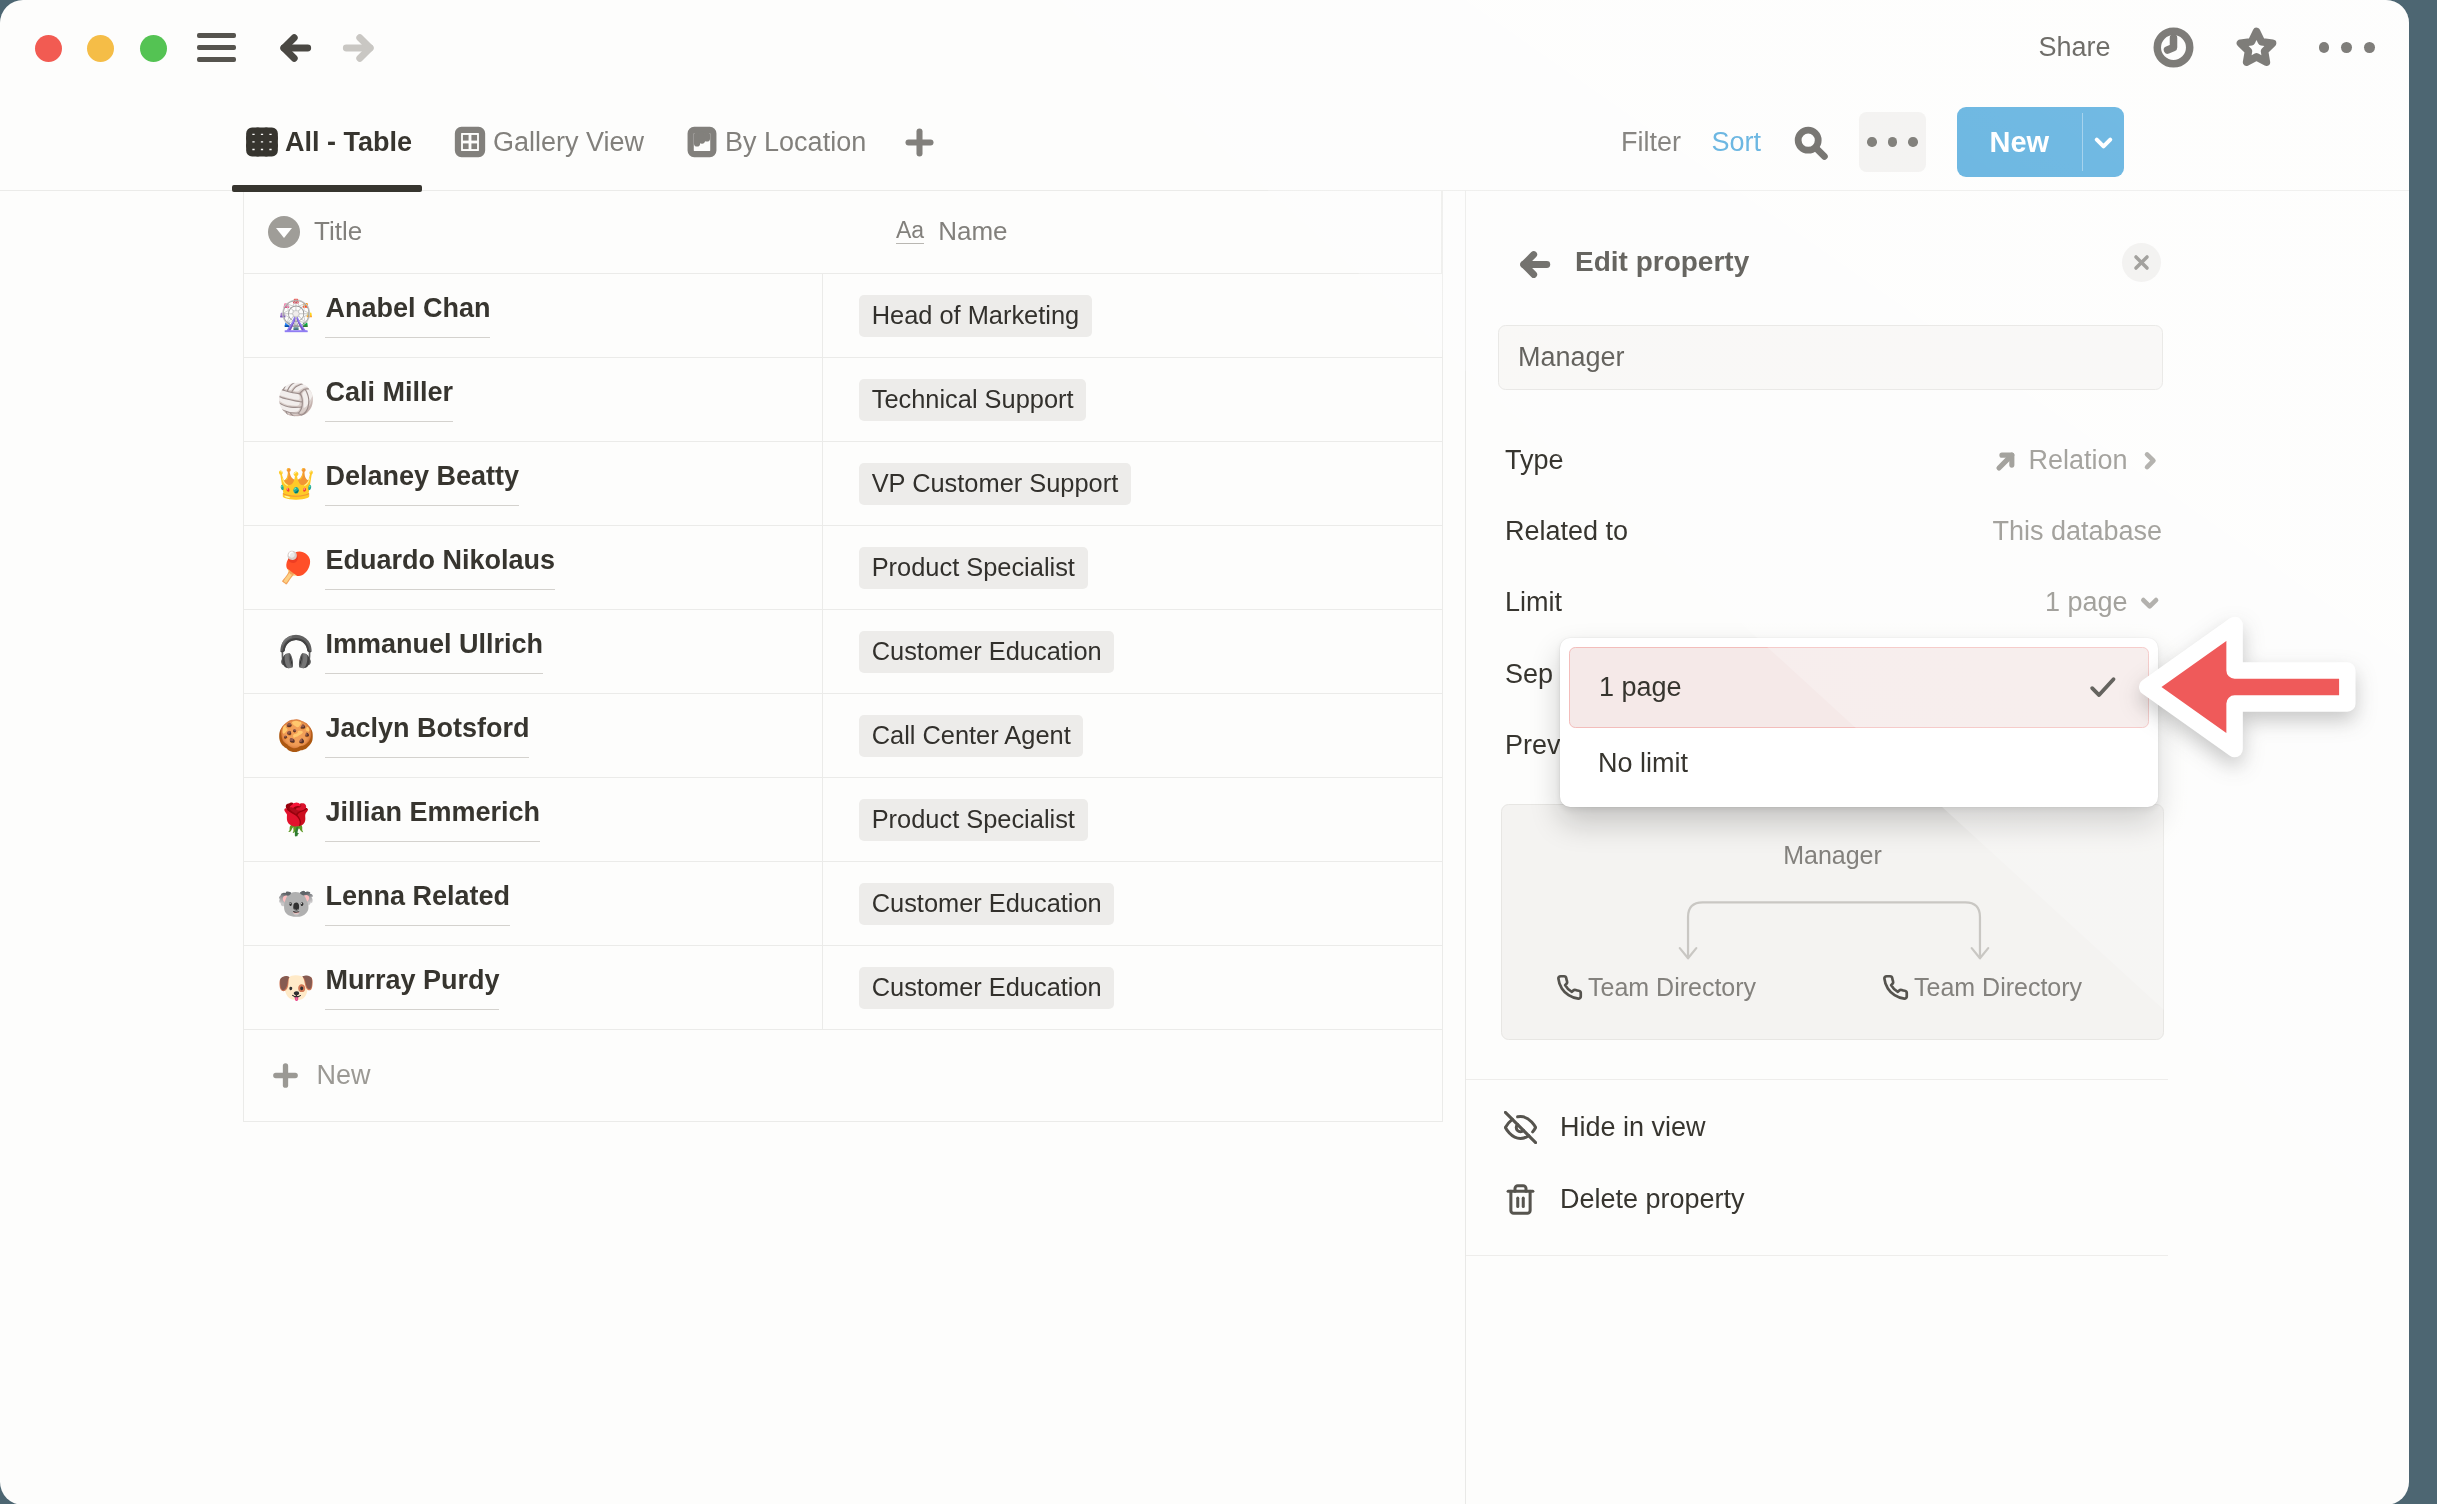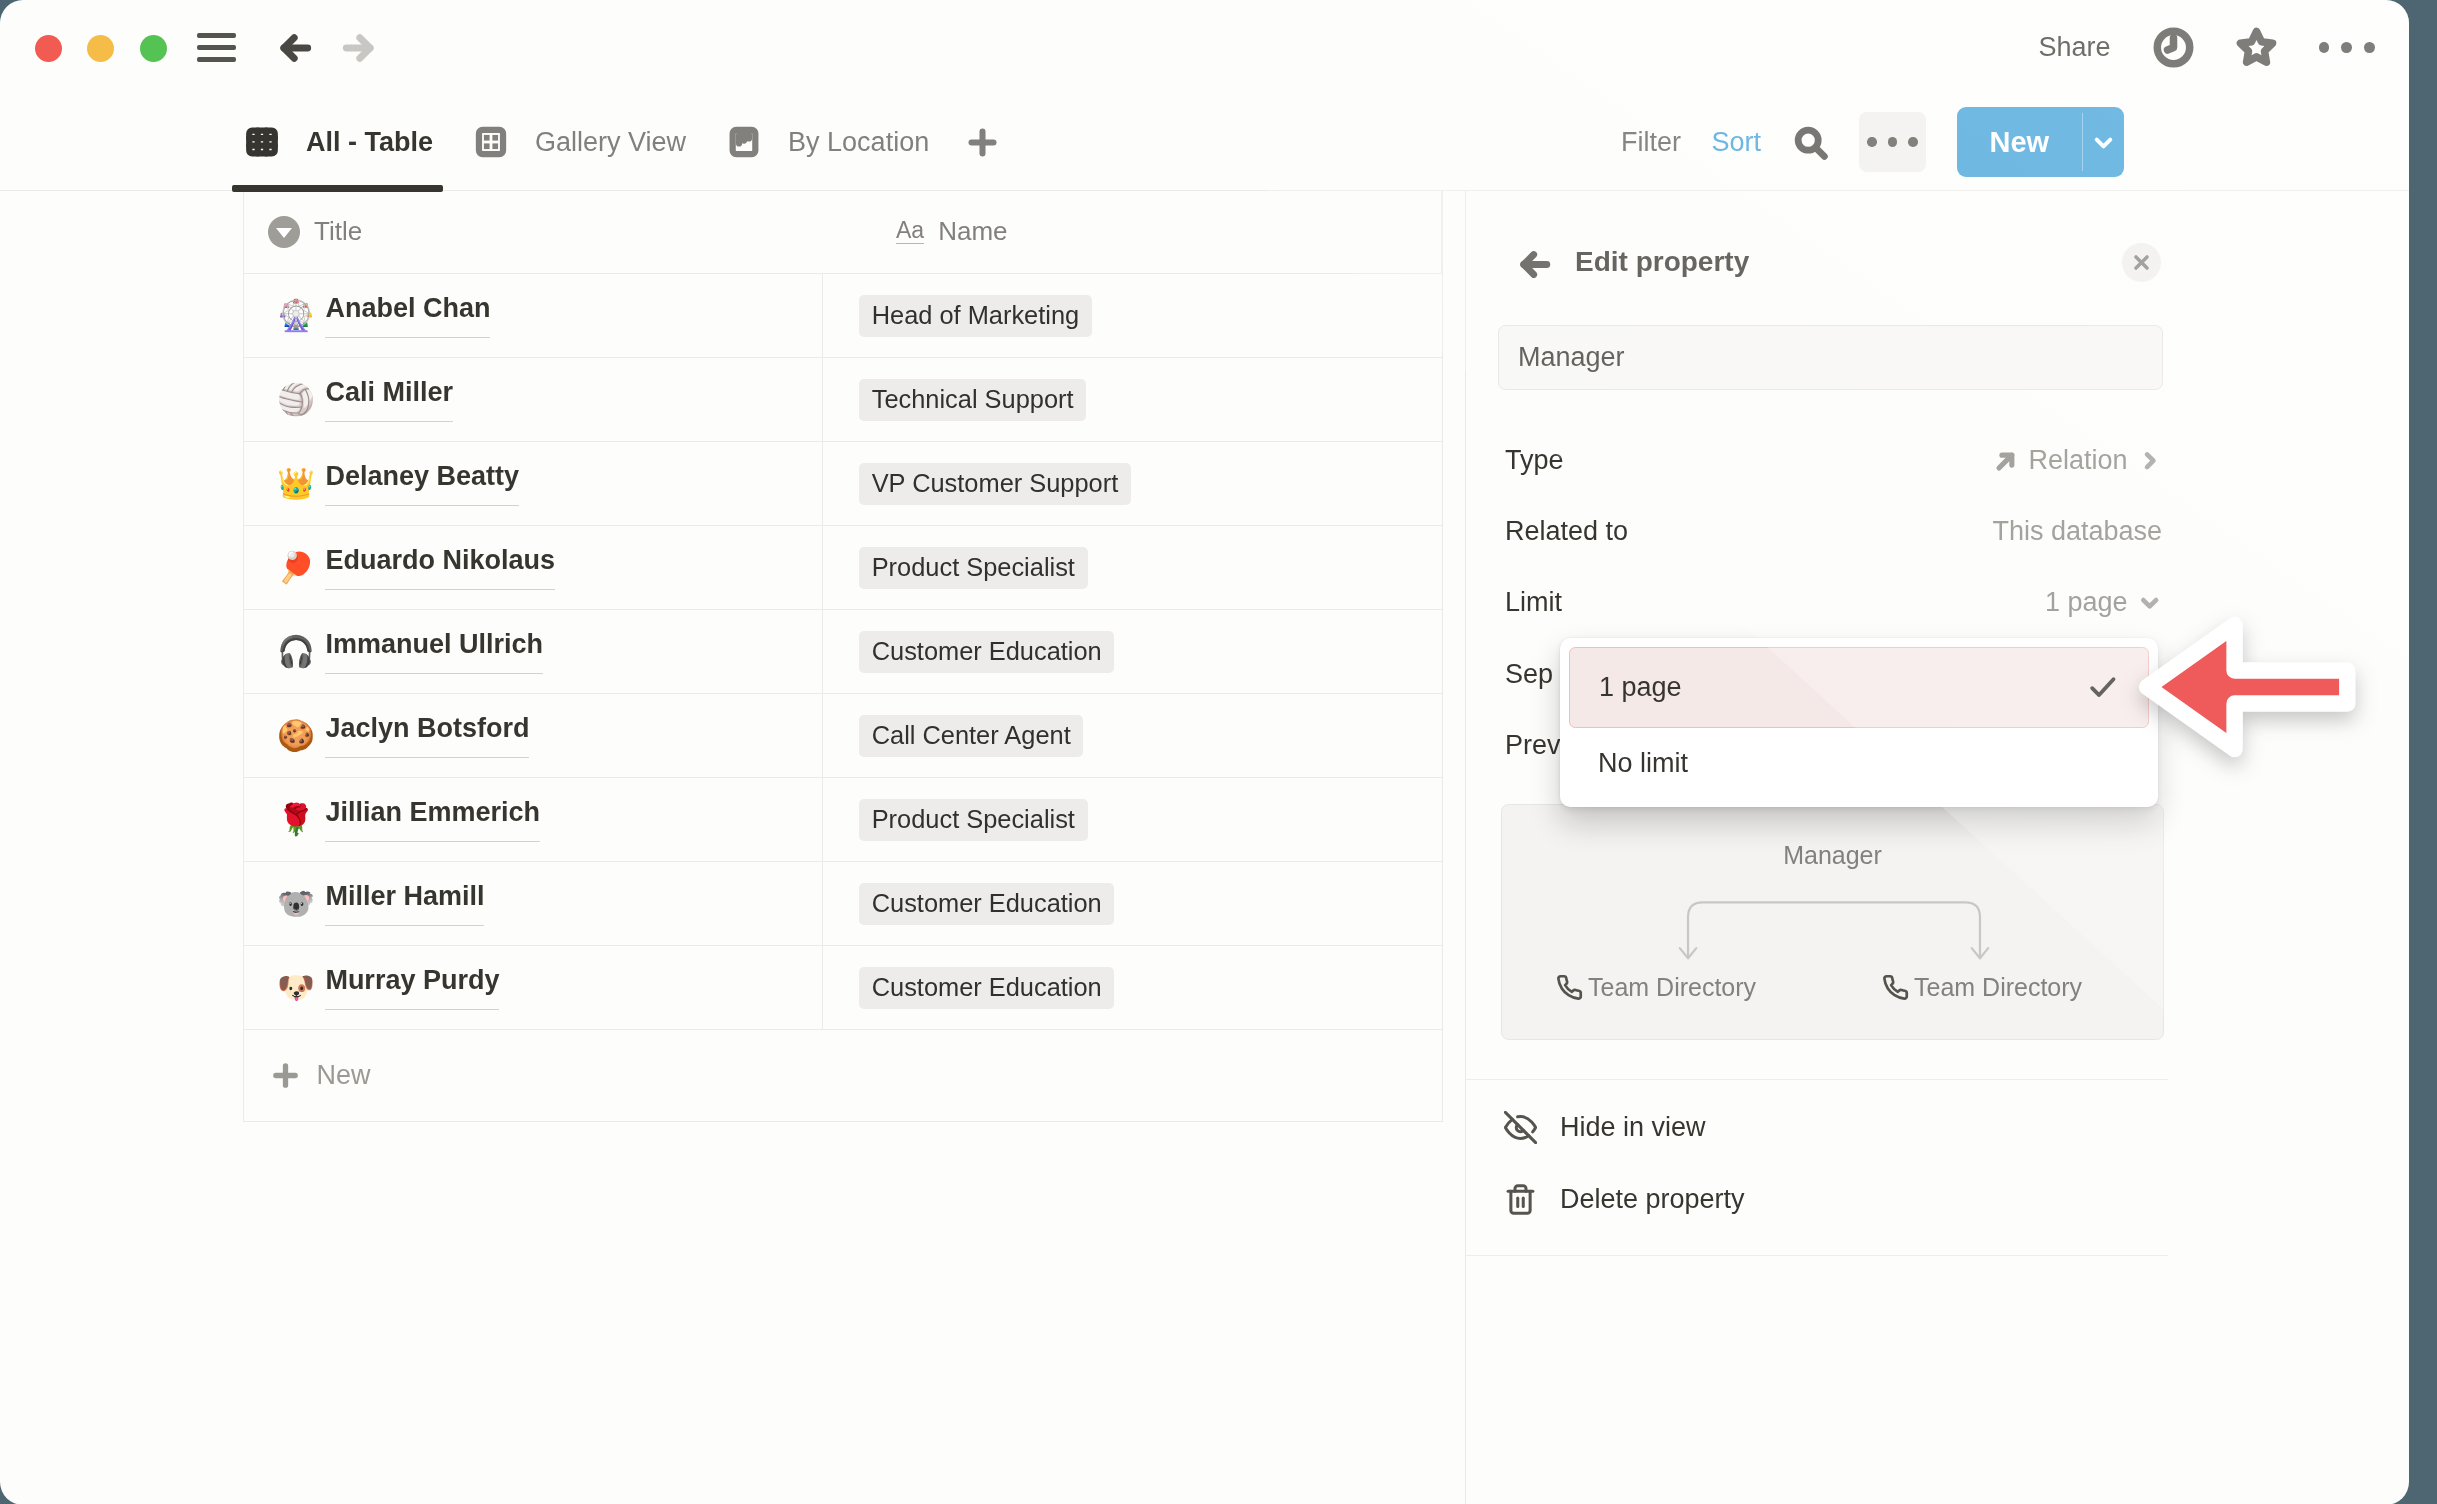--- a/index.html
+++ b/index.html
@@ -19,21 +19,21 @@
   .hamburger span{height:5.1px;background:#56544e;border-radius:1.9px;}
   .navbtn{position:absolute;top:29px;width:38px;height:38px;}
   .titlebar-right{position:absolute;right:34px;top:0;height:95px;display:flex;align-items:center;gap:42px;}
   .share{font-size:27px;color:#37352f;font-weight:500;}
   .tbicon{width:41px;height:41px;}
   .dots3{display:flex;gap:12px;align-items:center;height:41px;}
   .dots3 i{width:10.8px;height:10.8px;border-radius:50%;background:#4a4843;}
   
   .toolbar{position:absolute;left:0;top:95px;width:2409px;height:95px;border-bottom:1.3px solid #ebebe9;z-index:2;}
   .tabs{position:absolute;left:245px;top:0;height:100%;display:flex;align-items:flex-start;gap:41px;}
-  .tab{position:relative;height:94px;display:flex;align-items:center;gap:27px;font-size:27px;color:#82807c;font-weight:500;}
+  .tab{position:relative;height:94px;display:flex;align-items:center;gap:6px;font-size:27px;color:#82807c;font-weight:500;}
   .tab .ticon{width:34px;height:34px;flex:none;}
   .tab.active{color:#37352f;font-weight:700;}
   .tab.active::after{content:"";position:absolute;left:-12.7px;right:-10.2px;bottom:-2.5px;height:7px;
     background:#37352f;border-radius:1.9px;}
   .tab-plus{height:94px;display:flex;align-items:center;margin-left:-3.8px;}
   .toolbar-right{position:absolute;left:1621px;top:0;height:94px;display:flex;align-items:center;gap:30.5px;}
   .tb-filter{font-size:27px;color:#5f5d58;}
   .tb-sort{font-size:27px;}
   .more-btn{width:67px;height:60px;background:#f0efed;border-radius:7.6px;display:flex;align-items:center;justify-content:center;gap:10.8px;}
   .more-btn i{width:9.5px;height:9.5px;border-radius:50%;background:#56544e;}
@@ -276,21 +276,21 @@
             <span class="emoji">🌹</span>
             <span class="pname">Jillian Emmerich</span>
           </div>
           <div class="cell-title">
             <span class="pill">Product Specialist</span>
           </div>
         </div>
         <div class="trow">
           <div class="cell-name">
             <span class="emoji">🐨</span>
-            <span class="pname">Miller Hamill</span>
+            <span class="pname">Lenna Related</span>
           </div>
           <div class="cell-title">
             <span class="pill">Customer Education</span>
           </div>
         </div>
         <div class="trow">
           <div class="cell-name">
             <span class="emoji">🐶</span>
             <span class="pname">Murray Purdy</span>
           </div>

